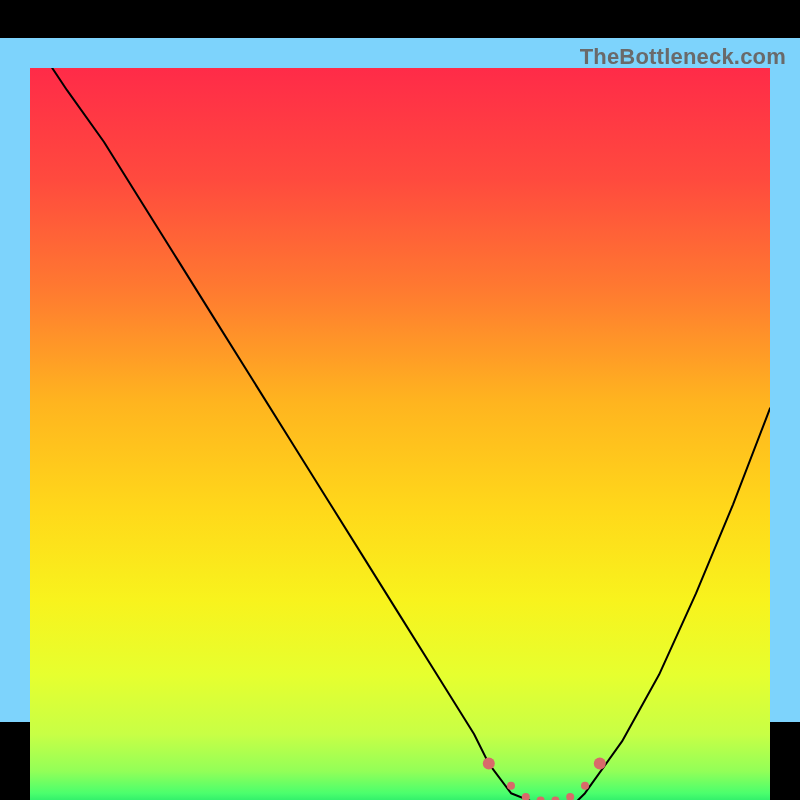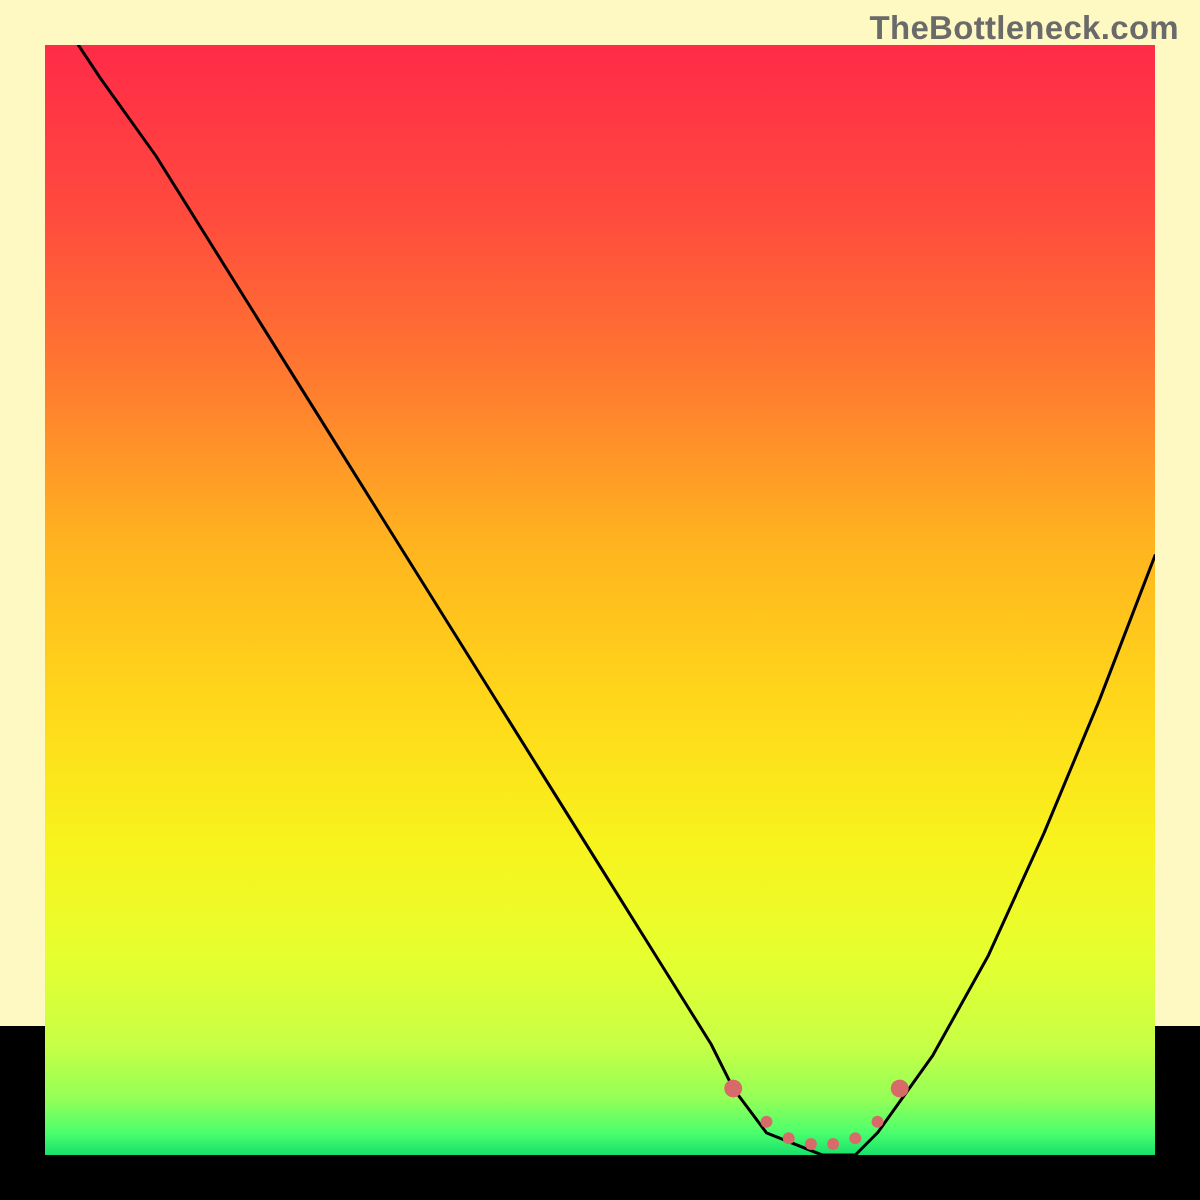--- a/index.html
+++ b/index.html
@@ -8,21 +8,22 @@
     width: 800px;
     height: 800px;
     background: #000;
     font-family: Arial, Helvetica, sans-serif;
     overflow: hidden;
   }
   .frame {
     position: relative;
     width: 800px;
     height: 684px;
-    background: #fef9c3;
+    background: #7dd3fc;
+    margin-top: 38px;
   }
   .watermark {
     position: absolute;
     top: 6px;
     right: 14px;
     font-size: 22px;
     font-weight: 600;
     color: #6a6a6a;
     letter-spacing: 0.2px;
     z-index: 5;

